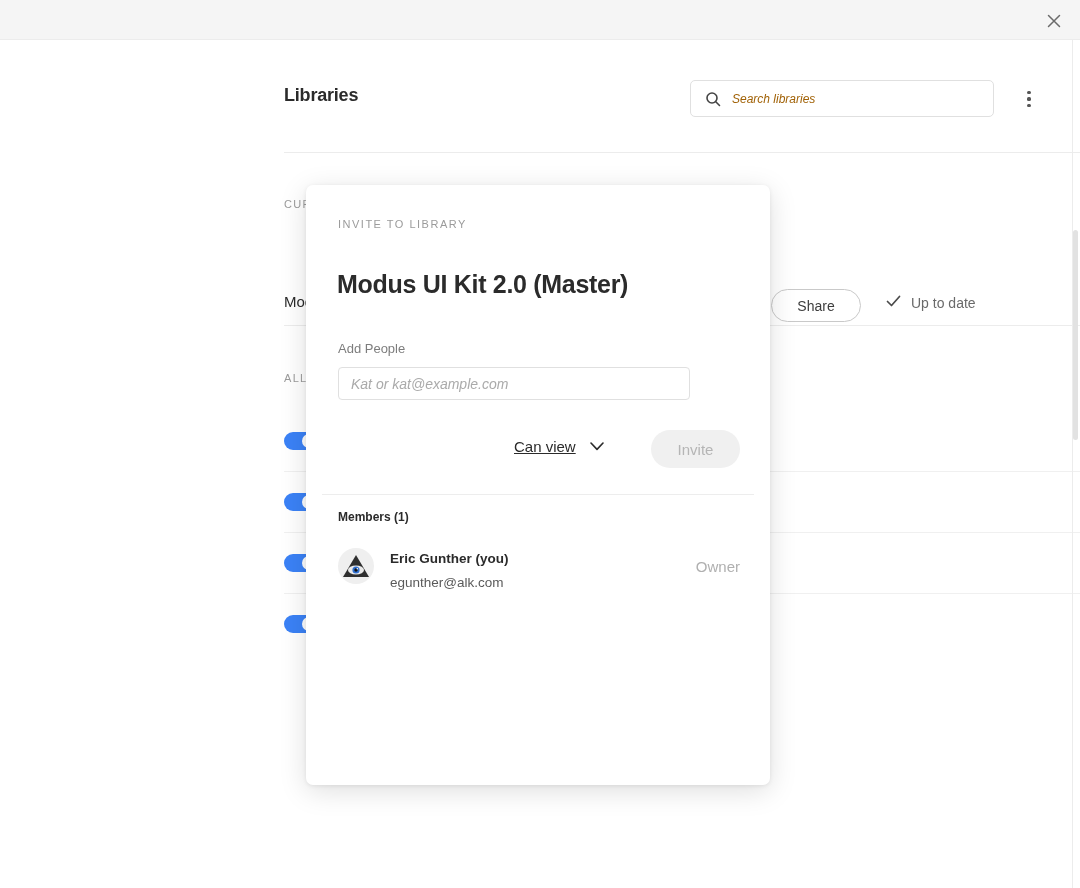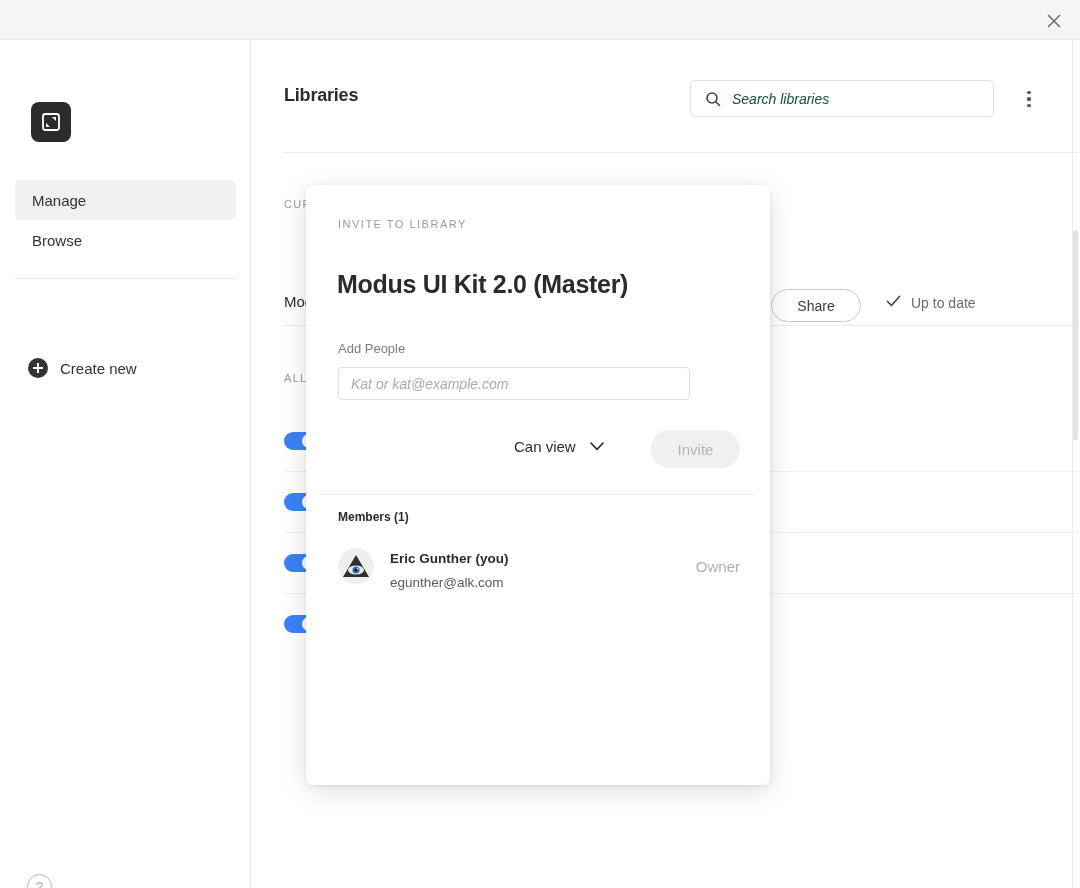--- a/index.html
+++ b/index.html
@@ -76,21 +76,21 @@
     position: absolute; left: 33px; top: 45px;
     font-size: 18px; font-weight: bold; color: #2b2b2b; letter-spacing: -0.2px;
   }
   .searchbox {
     position: absolute; left: 439px; top: 40px;
     width: 304px; height: 37px;
     border: 1px solid #e0e0e0; border-radius: 5px;
     display: flex; align-items: center; padding: 0 14px; gap: 11px;
     background: #fff; cursor: text;
   }
-  .search-placeholder { font-size: 14px; color: #14532d; font-style: italic; }
+  .search-placeholder { font-size: 12px; color: #a16207; font-style: italic; }
   .kebab {
     position: absolute; left: 767px; top: 47px;
     width: 22px; height: 24px;
     display: flex; flex-direction: column; align-items: center; justify-content: center;
     gap: 3.5px; cursor: pointer;
   }
   .kebab span { width: 3.2px; height: 3.2px; border-radius: 50%; background: #555; display:block; }
 
   .hr-top {
     position: absolute; left: 33px; top: 112px; width: 796px; height: 1px; background: #ececec;
@@ -182,21 +182,21 @@
     background: #fff; cursor: text;
   }
   .text-input .ph { font-size: 14px; color: #aaaaaa; font-style: italic; }
 
   .perm-row {
     position: absolute; left: 32px; top: 245px; width: 402px; height: 42px;
   }
   .perm-select {
     position: absolute; left: 176px; top: 8px;
     display: flex; align-items: center; gap: 14px;
-    font-size: 15px; color: #2b2b2b; cursor: pointer;
+    font-size: 15px; color: #2b2b2b; cursor: pointer; text-decoration: underline;
   }
   .invite-btn {
     position: absolute; right: 0; top: 0;
     width: 89px; height: 38px; border-radius: 19px;
     background: #f0f0f0; border: none;
     display: flex; align-items: center; justify-content: center;
     font-size: 15px; color: #b5b5b5; cursor: default;
   }
   .modal-divider {
     position: absolute; left: 16px; top: 309px; width: 432px; height: 1px; background: #ededed;
@@ -228,50 +228,20 @@
 <div class="app">
 
   <div class="titlebar">
     <div class="titlebar-close">
       <svg width="14" height="14" viewBox="0 0 14 14" aria-hidden="true">
         <path d="M1.5 1.5 L12.5 12.5 M12.5 1.5 L1.5 12.5" stroke="#6b6b6b" stroke-width="1.5" fill="none" stroke-linecap="round"></path>
       </svg>
     </div>
   </div>
 
-  <div class="sidebar">
-
-    <div class="logo">
-      <svg width="22" height="22" viewBox="0 0 22 22" aria-hidden="true">
-        <rect x="3" y="3" width="16" height="16" rx="2.5" fill="none" stroke="#ffffff" stroke-width="1.8"></rect>
-        <path d="M12 6 L16 6 L16 10 Z" fill="#ffffff"></path>
-        <path d="M6 12 L6 16 L10 16 Z" fill="#ffffff"></path>
-      </svg>
-    </div>
-
-    <div class="nav">
-      <div class="nav-item active">
-        <span>Manage</span>
-      </div>
-      <div class="nav-item">
-        <span>Browse</span>
-      </div>
-    </div>
-
-    <div class="nav-divider"></div>
-
-    <div class="create-new">
-      <span class="plus-icon"></span>
-      <span>Create new</span>
-    </div>
-
-    <div class="help-icon">
-      <span>?</span>
-    </div>
-  </div>
 
   <div class="main">
 
     <div class="page-title">Libraries</div>
 
     <div class="searchbox">
       <svg width="16" height="16" viewBox="0 0 16 16" aria-hidden="true">
         <circle cx="7" cy="7" r="5" fill="none" stroke="#444" stroke-width="1.6"></circle>
         <path d="M10.8 10.8 L14.5 14.5" stroke="#444" stroke-width="1.6" stroke-linecap="round"></path>
       </svg>

